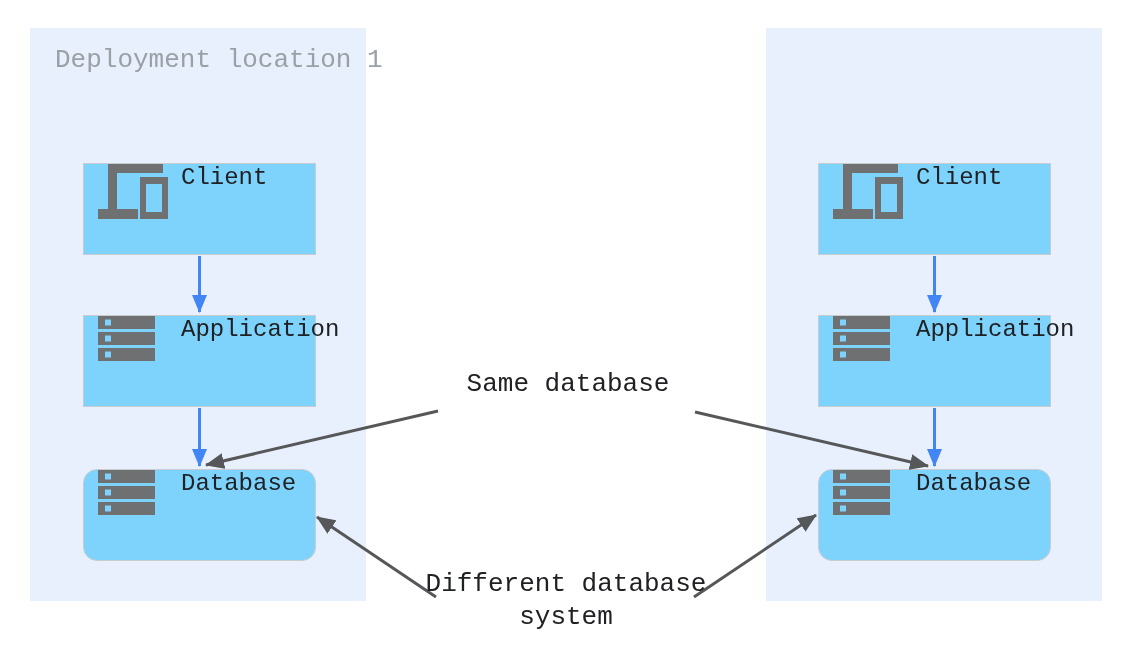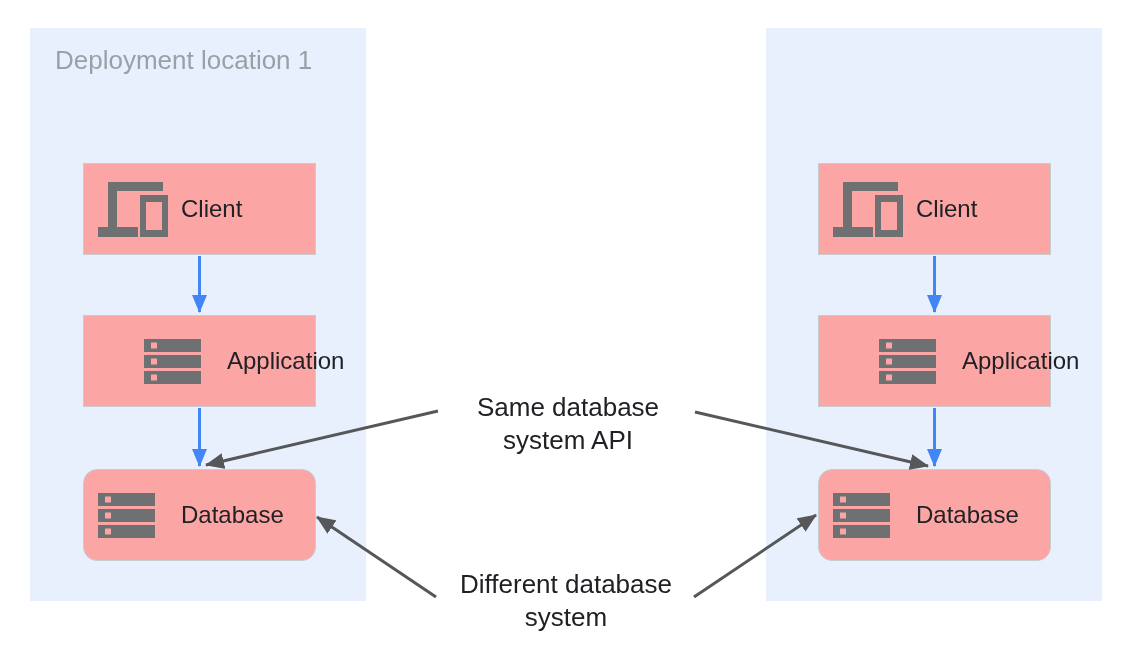--- a/index.html
+++ b/index.html
@@ -1,21 +1,21 @@
 <!DOCTYPE html>
 <html><head>
 <meta charset="utf-8">
 <style>
   html, body { margin: 0; padding: 0; background: #ffffff; }
   .canvas {
     position: relative;
     width: 1132px;
     height: 662px;
     background: #ffffff;
-    font-family: Liberation Sans, sans-serif;
+    font-family: Liberation Mono, monospace;
     overflow: hidden;
   }
   .panel {
     position: absolute;
     top: 28px;
     width: 336px;
     height: 573px;
     background: #E8F0FE;
   }
   .panel-left  { left: 30px; }
@@ -28,29 +28,29 @@
     font-size: 26px;
     font-weight: 400;
     color: #9AA0A6;
     white-space: nowrap;
   }
   .node {
     position: absolute;
     width: 233px;
     height: 92px;
     box-sizing: border-box;
-    background: #fca5a5;
+    background: #7dd3fc;
     border: 1px solid #C9CCCE;
     display: flex;
-    align-items: center;
+    align-items: flex-start;
   }
   .panel-left  .node { left: 53px; }
   .panel-right .node { left: 52px; }
   .node-1 { top: 135px; }
-  .node-2 { top: 287px; padding-left: 46px; }
+  .node-2 { top: 287px; }
   .node-3 { top: 441px; border-radius: 14px; }
   .icon-slot {
     width: 70px;
     margin-left: 14px;
     display: flex;
     align-items: center;
     justify-content: flex-start;
     flex: none;
   }
   .icon-slot svg { display: block; }
@@ -68,21 +68,21 @@
     pointer-events: none;
   }
   .annotation {
     position: absolute;
     width: 300px;
     text-align: center;
     font-size: 26px;
     line-height: 33px;
     color: #202124;
   }
-  .annotation-top    { left: 418px; top: 391px; text-align: center; }
+  .annotation-top    { left: 418px; top: 368px; text-align: center; }
   .annotation-bottom { left: 416px; top: 568px; }
 </style>
 </head>
 <body>
 
 <div class="canvas">
 
   <section class="panel panel-left">
     <h2 class="panel-title">Deployment location 1</h2>
 
@@ -167,21 +167,20 @@
     <line x1="934.5" y1="408" x2="934.5" y2="466" stroke="#4285F4" stroke-width="3" marker-end="url(#head-blue)"></line>
 
     <line x1="438" y1="411" x2="206" y2="465" stroke="#555759" stroke-width="3" marker-end="url(#head-gray)"></line>
     <line x1="695" y1="412" x2="928" y2="466" stroke="#555759" stroke-width="3" marker-end="url(#head-gray)"></line>
     <line x1="436" y1="597" x2="317" y2="517" stroke="#555759" stroke-width="3" marker-end="url(#head-gray)"></line>
     <line x1="694" y1="597" x2="816" y2="515" stroke="#555759" stroke-width="3" marker-end="url(#head-gray)"></line>
   </svg>
 
   <div class="annotation annotation-top">
     <div>Same database</div>
-    <div>system API</div>
   </div>
 
   <div class="annotation annotation-bottom">
     <div>Different database</div>
     <div>system</div>
   </div>
 
 </div>
 
 </body></html>

